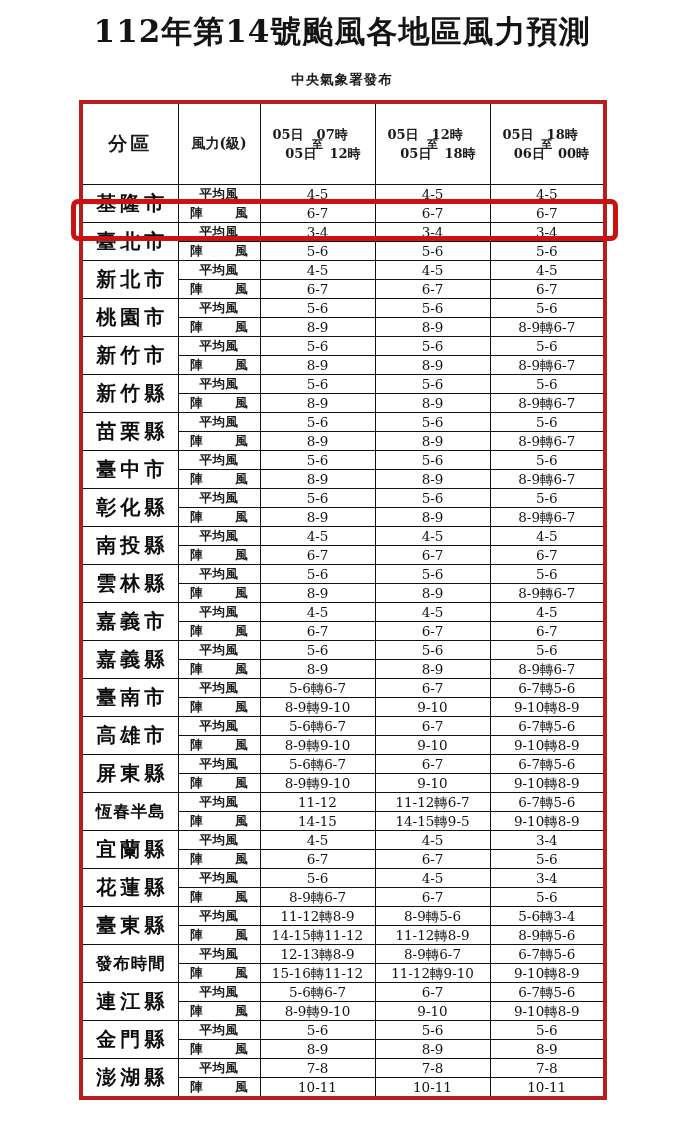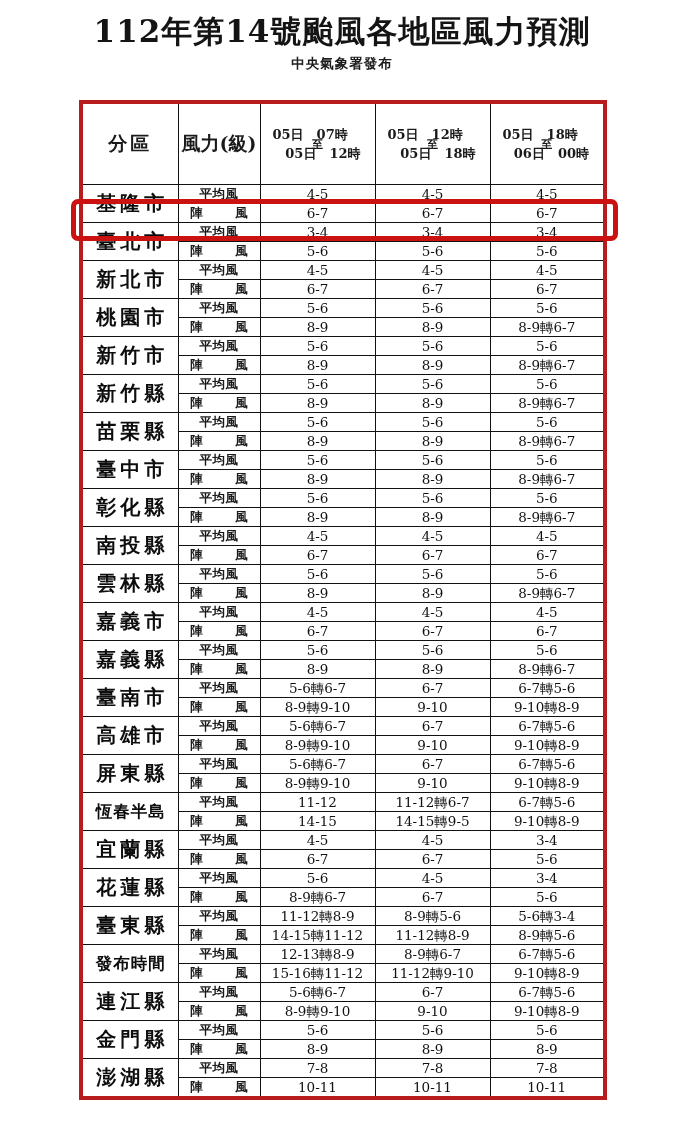--- a/index.html
+++ b/index.html
@@ -32,21 +32,21 @@
     font-size: 31px;
     font-weight: 600;
     letter-spacing: 1px;
     line-height: 1.15;
     color: #141414;
   }
   .doc-issuer {
     font-size: 13.5px;
     font-weight: 600;
     letter-spacing: 1px;
-    margin-top: 5px;
+    margin-top: 21px;
     color: #1c1c1c;
   }
   .doc-issue-time {
     font-size: 15px;
     letter-spacing: 0.5px;
     margin-top: 5px;
     color: #141414;
   }
 
   
@@ -76,21 +76,21 @@
   col.c-kind   { width: 82px; }
   col.c-slot   { width: 115px; }
 
   
   .hdr-region, .hdr-kind {
     font-size: 19px;
     font-weight: 600;
     letter-spacing: 3px;
     height: 54px;
   }
-  .hdr-kind { font-size: 19px; letter-spacing: 0px; margin-left: 32px; }
+  .hdr-kind { font-size: 14px; letter-spacing: 0px; margin-left: 32px; }
   .hdr-slot {
     height: 54px;
     font-size: 13px;
     line-height: 1.0;
     padding: 13px 0 !important;
   }
   .slot-line {
     display: block;
     white-space: nowrap;
   }

